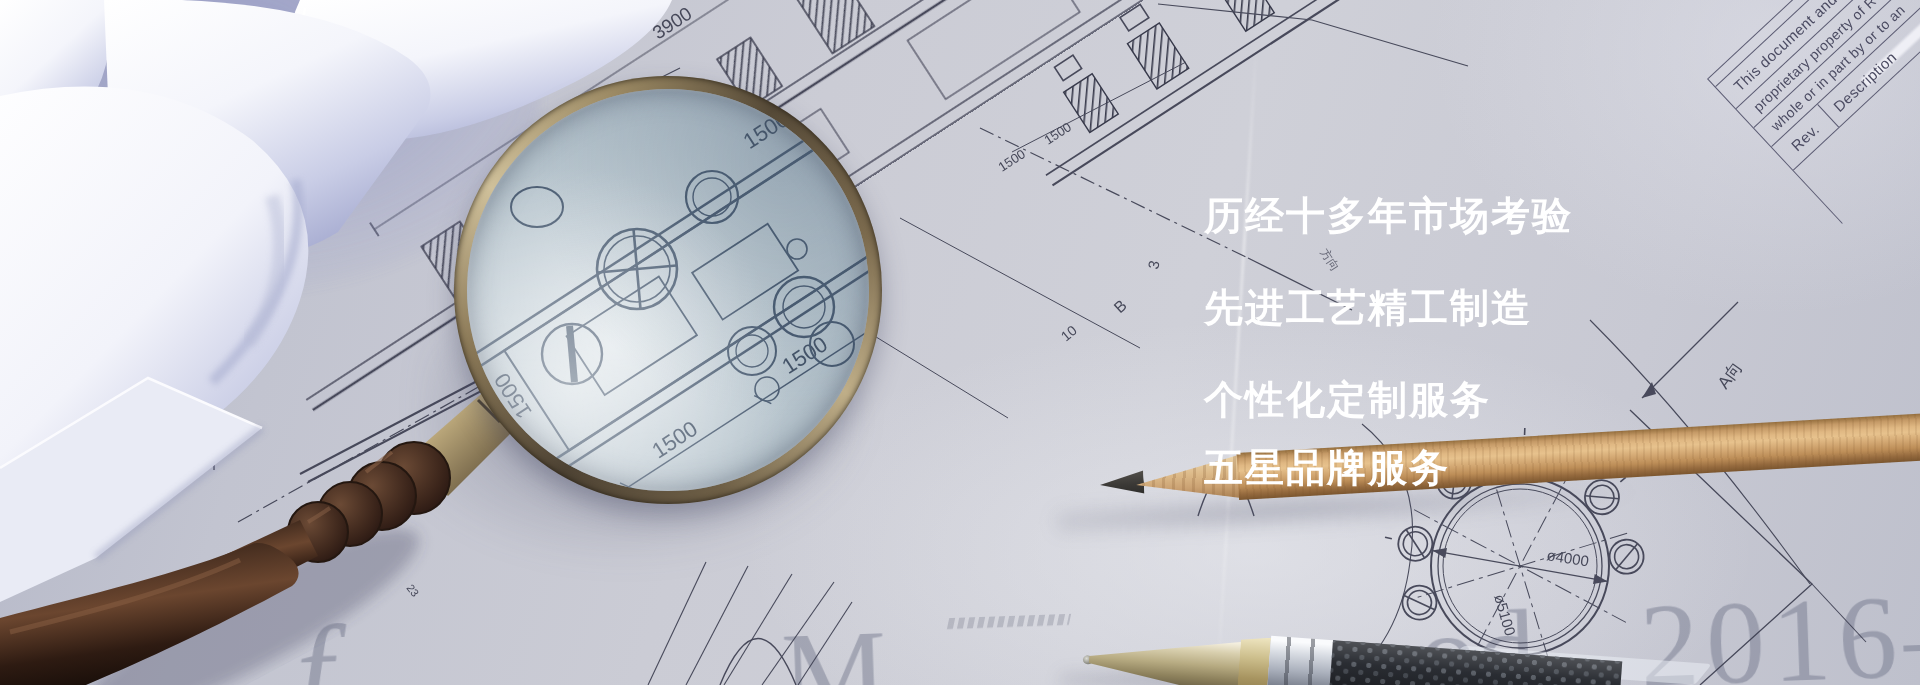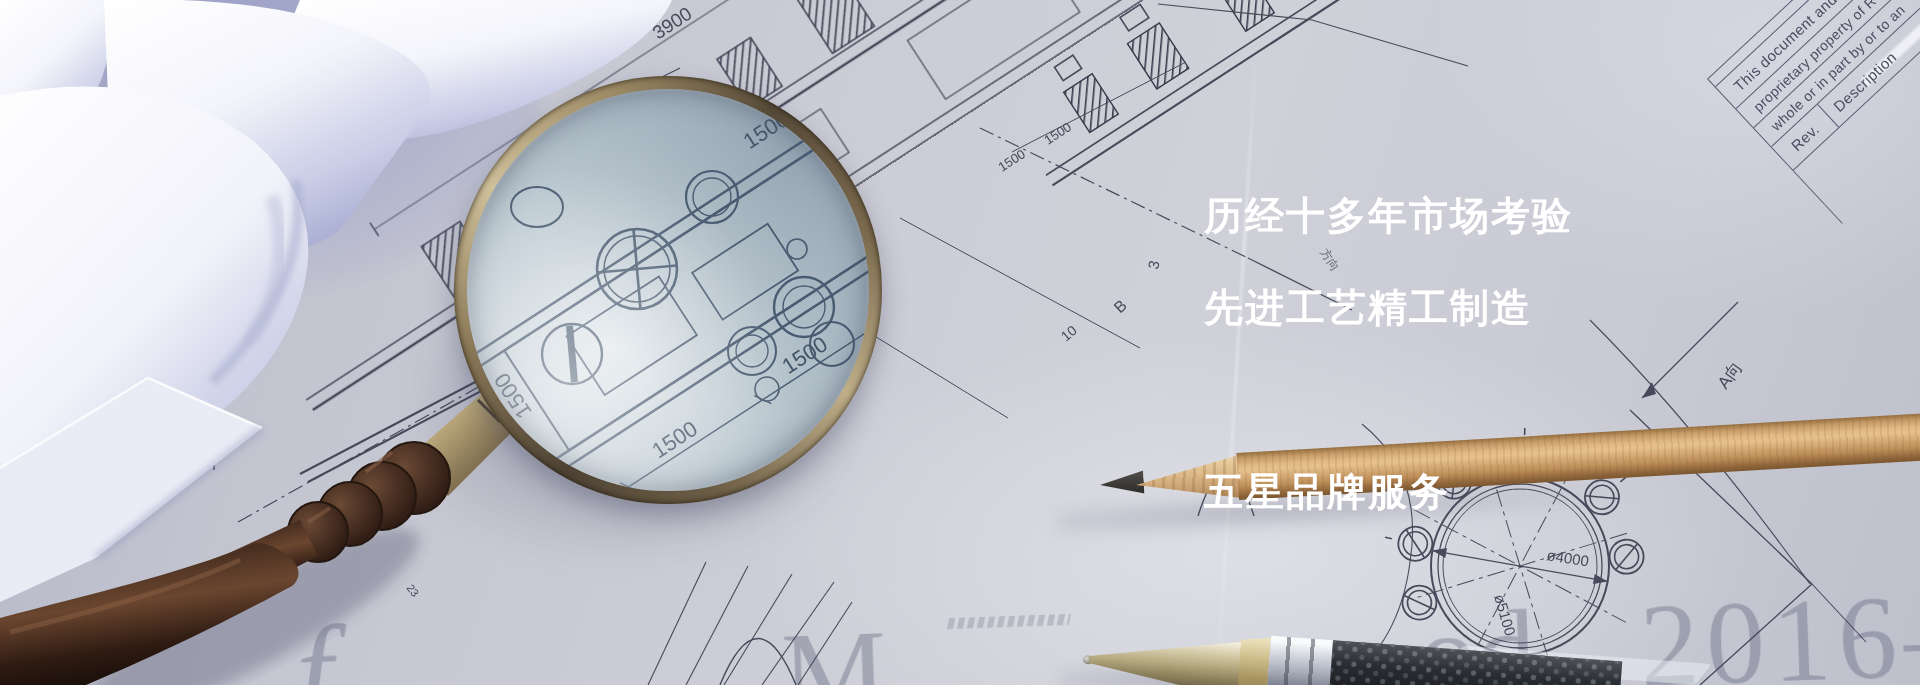--- a/index.html
+++ b/index.html
@@ -84,21 +84,21 @@
     background:linear-gradient(90deg,rgba(0,0,0,0) 0 16px,rgba(60,64,74,.5) 16px 20px,rgba(0,0,0,0) 20px 40px,rgba(60,64,74,.5) 40px 44px,rgba(0,0,0,0) 44px),
       linear-gradient(180deg,#fafbfd 6%,#d7dbe2 22%,#aab0bc 45%,#7d8390 66%,#b9bec9 86%,#e6e9ee);}
   .pen-barrel{left:248px;top:0;width:290px;height:74px;background-color:#23262c;
     background-image:linear-gradient(180deg,rgba(255,255,255,.2),rgba(255,255,255,.03) 30%,rgba(0,0,0,.32) 75%,rgba(0,0,0,.5)),
       radial-gradient(circle,#565b63 2.3px,rgba(0,0,0,0) 3px),
       radial-gradient(circle,#454a52 2.3px,rgba(0,0,0,0) 3px);
     background-size:100% 100%,15px 15px,15px 15px;background-position:0 0,0 0,7.5px 7.5px;}
   
   .hero-line{left:1204px;z-index:10;color:#fff;font-weight:900;font-size:39px;line-height:64px;
     letter-spacing:2px;white-space:nowrap;}
-  .hl1{top:184px;} .hl2{top:276px;text-align:right;} .hl3{top:368px;} .hl4{top:460px;}
+  .hl1{top:184px;} .hl2{top:276px;text-align:right;} .hl3{top:368px;} .hl4{top:436px;}
   svg text{font-family:"Liberation Sans","DejaVu Sans",sans-serif;}
 </style>
 </head>
 <body>
 
 <div id="stage">
 
   <div class="abs light-bottom"></div>
   <div class="abs light-topright"></div>
   <div class="abs crease"></div>
@@ -420,15 +420,16 @@
     <div class="abs pen-clip"></div>
     <div class="abs pen-ball"></div>
     <div class="abs pen-cone"></div>
     <div class="abs pen-goldring"></div>
     <div class="abs pen-chrome"></div>
     <div class="abs pen-barrel"></div>
   </div>
 
   <div class="abs hero-line hl1">历经十多年市场考验</div>
   <div class="abs hero-line hl2">先进工艺精工制造</div>
+  <div class="abs hero-line hl3">个性化定制服务</div>
   <div class="abs hero-line hl4">五星品牌服务</div>
 
 </div>
 
 </body></html>

